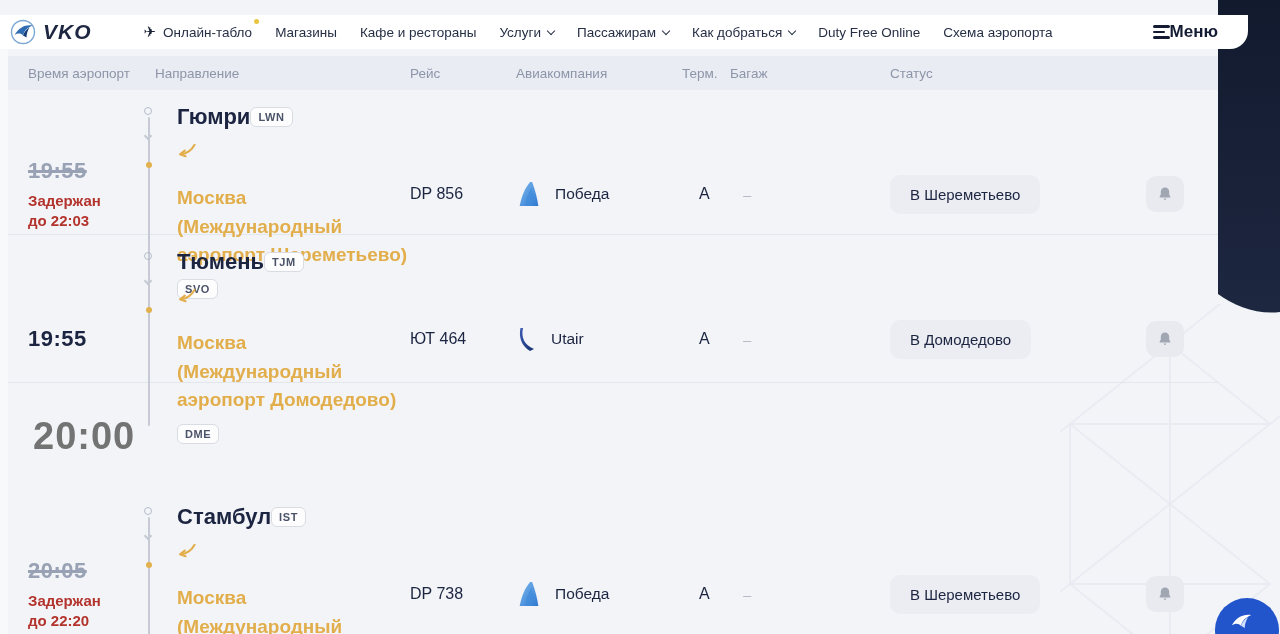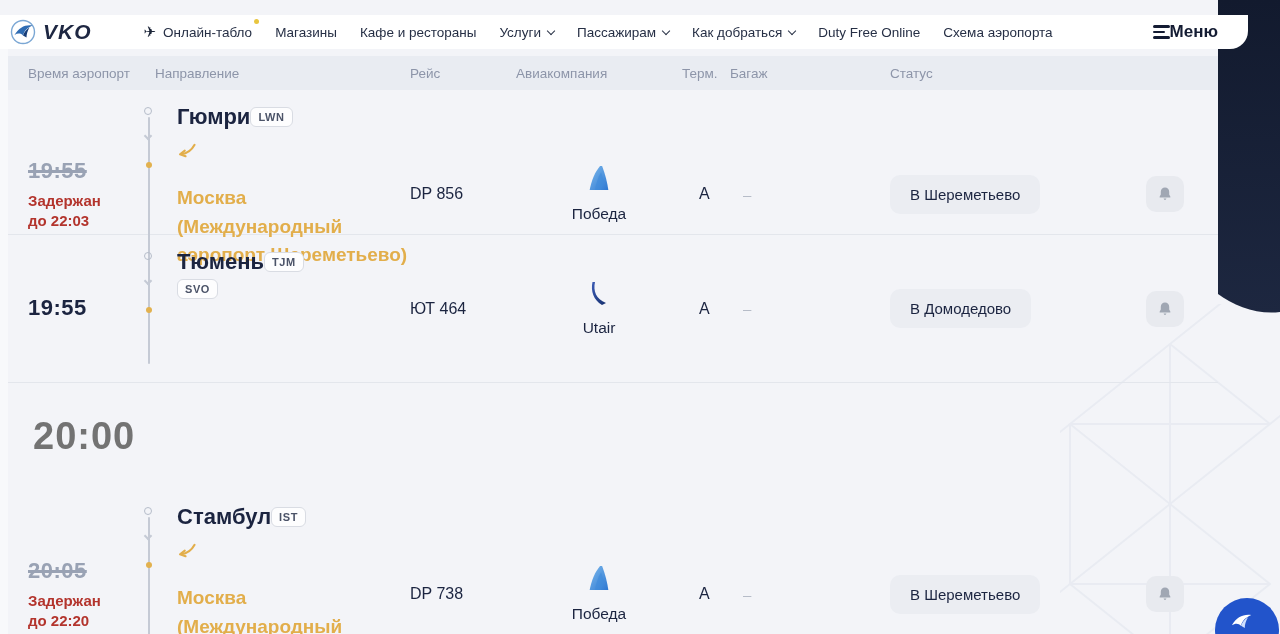--- a/index.html
+++ b/index.html
@@ -53,21 +53,21 @@
 
   .cityline { display:flex; align-items:center; }
   .city { font-size:22px; font-weight:700; color:#1b2440; }
   .code-badge { font-size:11px; font-weight:700; color:#4b5368; background:#fdfdfe; border:1px solid #d9dce3;
                 border-radius:6px; padding:3px 7px; letter-spacing:.6px; }
   .divert { margin-top:13px; }
   .divert-air { margin-top:22px; font-size:19px; font-weight:700; color:#e2ae4b; line-height:1.5; max-width:235px; }
   .divert .code-badge { display:inline-block; margin-top:9px; }
 
   .flight { font-size:16px; color:#1b2440; font-weight:500; }
-  .airline { display:flex; align-items:center; gap:13px; font-size:15.5px; color:#1b2440;flex-direction:column; }
+  .airline { display:flex; align-items:center; gap:13px; font-size:15.5px; color:#1b2440; }
   .term { font-size:16px; color:#1b2440; padding-left:17px; }
   .bag { color:#b6bcc8; padding-left:13px; font-size:15px; }
   .statuscell { }
   .status-pill { display:inline-block; background:#ebedf2; border-radius:10px; padding:11px 20px;
                  font-size:15px; color:#1b2440; font-weight:500; }
   .bell-btn { width:38px; height:36px; border:none; border-radius:10px; background:#e8eaef;
               display:flex; align-items:center; justify-content:center; cursor:pointer; }
 
   .section-head { height:107px; display:flex; align-items:center; padding-left:25px; }
   .section-time { font-size:38px; font-weight:700; color:#737373; letter-spacing:1px; }
@@ -229,20 +229,28 @@
       <div class="tl">
         <span class="tl-circle"></span>
         <span class="tl-line"></span>
         <span class="tl-chev"></span>
         <span class="tl-dot"></span>
       </div>
       <div class="cityline">
         <span class="city">Тюмень</span>
         <span class="code-badge">TJM</span>
       </div>
+      <div class="divert">
+        <svg width="19" height="15" viewBox="0 0 20 15">
+          <path d="M18.5 1.5 C15 8 10.5 10.8 4.5 11.3" fill="none" stroke="#e2ae4b" stroke-width="2.2" stroke-linecap="round"></path>
+          <path d="M8.2 7.6 L3.2 11.5 L9 13.6" fill="none" stroke="#e2ae4b" stroke-width="2.2" stroke-linecap="round" stroke-linejoin="round"></path>
+        </svg>
+        <div class="divert-air">Москва (Международный аэропорт Домодедово)</div>
+        <span class="code-badge">DME</span>
+      </div>
     </div>
     <div class="flight">ЮТ 464</div>
     <div class="airline">
       <svg width="22" height="26" viewBox="0 0 18 26">
         <defs>
             <linearGradient id="ug1" x1="0" y1="0" x2="1" y2="1">
           <stop offset="0" stop-color="#3b5bb5"></stop>
               <stop offset="1" stop-color="#16306e"></stop>
             </linearGradient>
           </defs>

